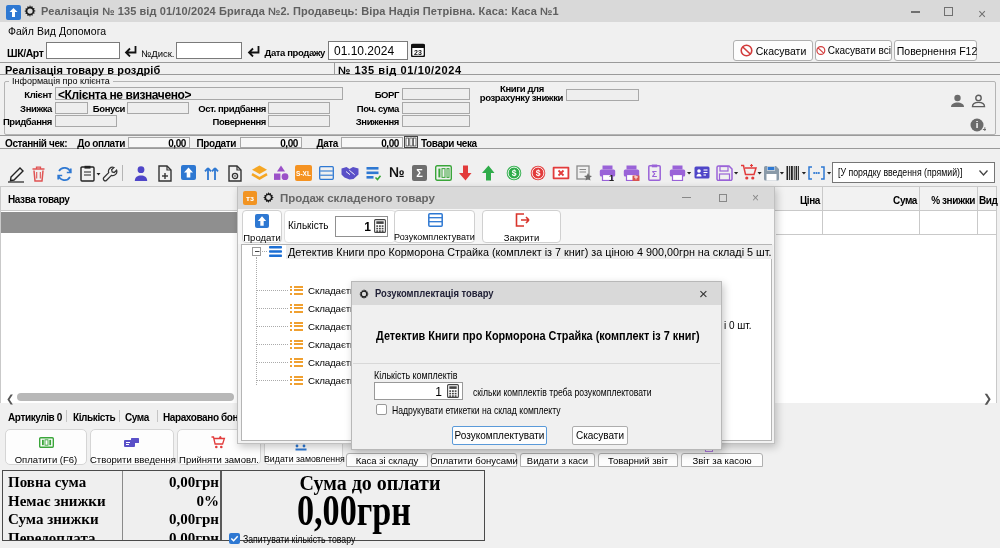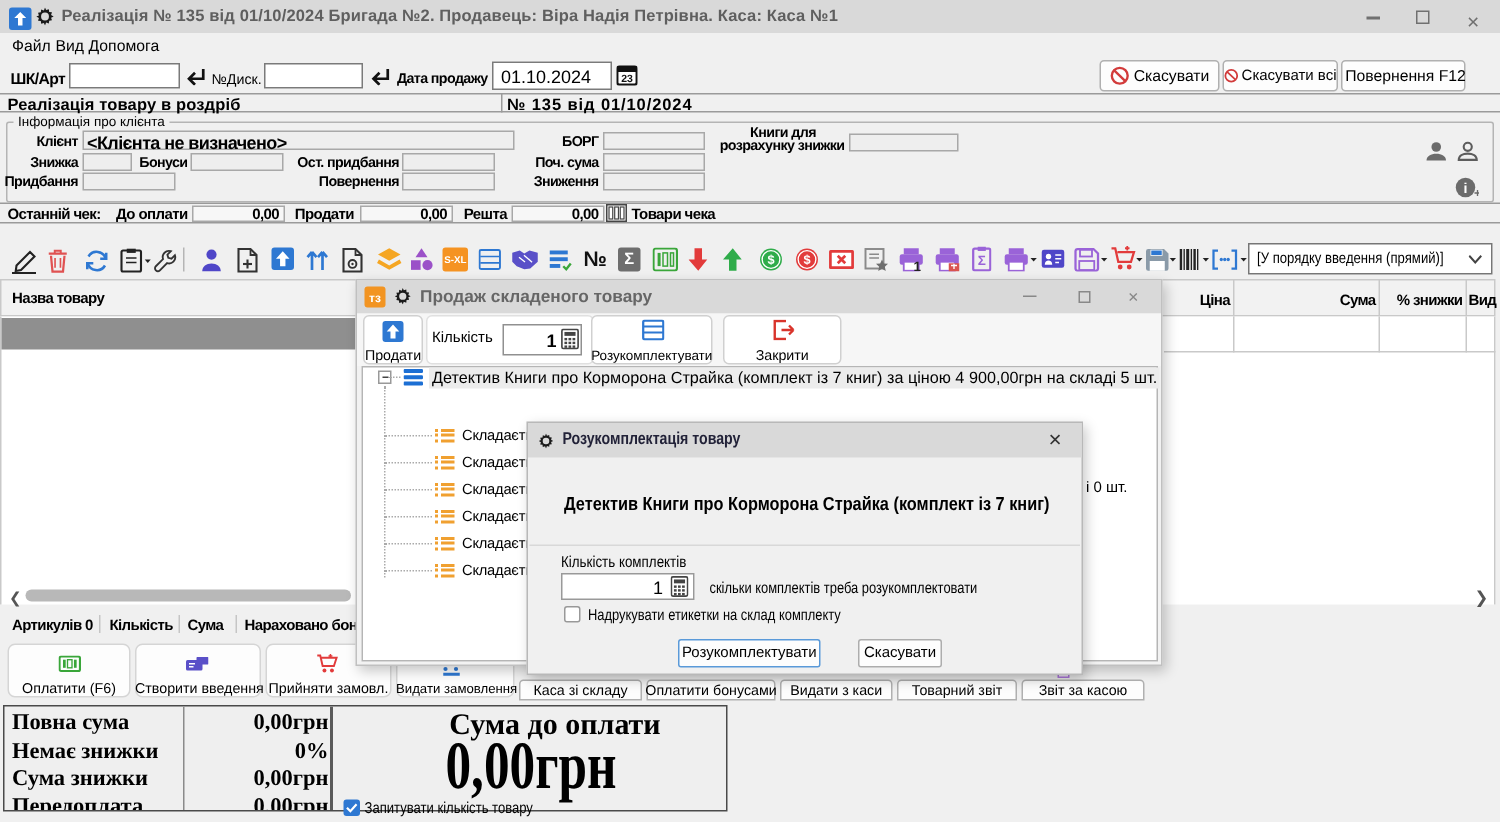--- a/index.html
+++ b/index.html
@@ -150,21 +150,21 @@
 </div>
 
 <div class="abs" style="left:0;top:135px;width:1000px;height:14px;border-top:1px solid #9a9a9a;border-bottom:1px solid #9a9a9a;background:#f0f0f0;"></div>
 <div class="abs lbl" style="left:5px;top:138px;font-size:10px;">Останній чек:</div>
 <div class="lblr" style="left:60px;top:138px;width:65px;font-size:10px;">До оплати</div>
 <div class="fld" style="left:128px;top:137px;width:62px;height:11px;background:#f7f7f7;"></div>
 <div class="lblr" style="left:130px;top:138px;width:56px;font-size:10px;">0,00</div>
 <div class="lblr" style="left:170px;top:138px;width:66px;font-size:10px;">Продати</div>
 <div class="fld" style="left:240px;top:137px;width:62px;height:11px;background:#f7f7f7;"></div>
 <div class="lblr" style="left:242px;top:138px;width:56px;font-size:10px;">0,00</div>
-<div class="lblr" style="left:280px;top:138px;width:58px;font-size:10px;">Решта</div>
+<div class="lblr" style="left:280px;top:138px;width:58px;font-size:10px;">Дата</div>
 <div class="fld" style="left:341px;top:137px;width:62px;height:11px;background:#f7f7f7;"></div>
 <div class="lblr" style="left:343px;top:138px;width:56px;font-size:10px;">0,00</div>
 <div class="abs" style="left:404px;top:136px;">
   <svg width="14" height="12" viewBox="0 0 14 12">
       <rect x="0.5" y="0.5" width="13" height="11" fill="#fff" stroke="#444"></rect>
       <rect x="2" y="2" width="2.5" height="8" fill="none" stroke="#444" stroke-width="0.8"></rect>
       <rect x="5.8" y="2" width="2.5" height="8" fill="none" stroke="#444" stroke-width="0.8"></rect>
       <rect x="9.5" y="2" width="2.5" height="8" fill="none" stroke="#444" stroke-width="0.8"></rect>
     </svg>
 </div>

